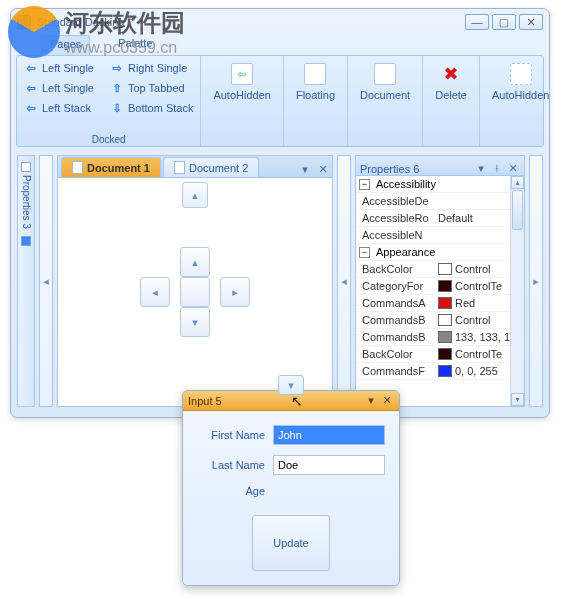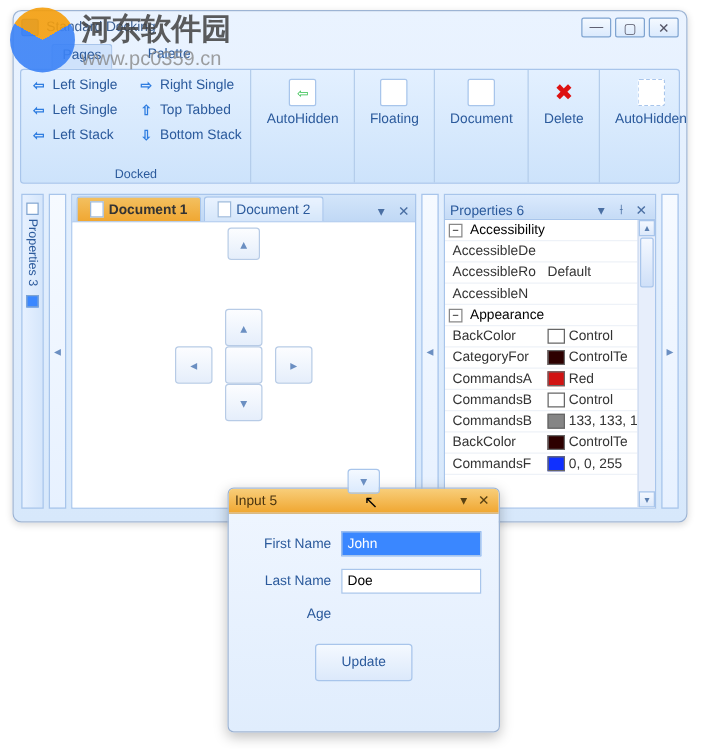--- a/index.html
+++ b/index.html
@@ -64,21 +64,21 @@
 .floatwin .tabbtn{position:absolute;top:-16px;left:50%;transform:translateX(-50%);width:26px;height:20px;border:1px solid #a8c5eb;background:linear-gradient(#f4f9ff,#dbeafd);border-radius:3px;display:flex;align-items:center;justify-content:center;color:#6b8fc2}
 .floatwin .cursor{position:absolute;top:2px;left:50%;font-size:14px;color:#000}
 .form{padding:14px 14px 8px;display:grid;grid-template-columns:68px 1fr;gap:10px 8px;align-items:center}
 .form label{text-align:right;color:#2b5a9c}
 .form input{height:20px;border:1px solid #a8c5eb;padding:0 4px;background:#fff;width:100%}
 .form input.sel{background:#3a87ff;color:#fff}
 .form .spin{display:flex}
 .form .spin input{flex:1}
 .form .spin .sbtns{width:15px;border:1px solid #a8c5eb;border-left:none;display:flex;flex-direction:column}
 .form .spin .sbtns span{flex:1;display:flex;align-items:center;justify-content:center;font-size:7px;color:#5b7fb0;background:linear-gradient(#f4f9ff,#dce9fb)}
-.updatebtn{grid-column:1/3;justify-self:center;margin-top:8px;padding:8px 20px;border:1px solid #a8c5eb;background:linear-gradient(#f4f9ff,#dce9fb);border-radius:3px;color:#2b5a9c}
+.updatebtn{grid-column:1/3;justify-self:center;margin-top:8px;padding:21px 20px;border:1px solid #a8c5eb;background:linear-gradient(#f4f9ff,#dce9fb);border-radius:3px;color:#2b5a9c}
 </style>
 </head>
 <body>
 
 <div class="watermark">
   <span class="wm-logo"></span>
   <span class="wm-text">
     <div class="cn">河东软件园</div>
     <div class="url">www.pc0359.cn</div>
   </span>

